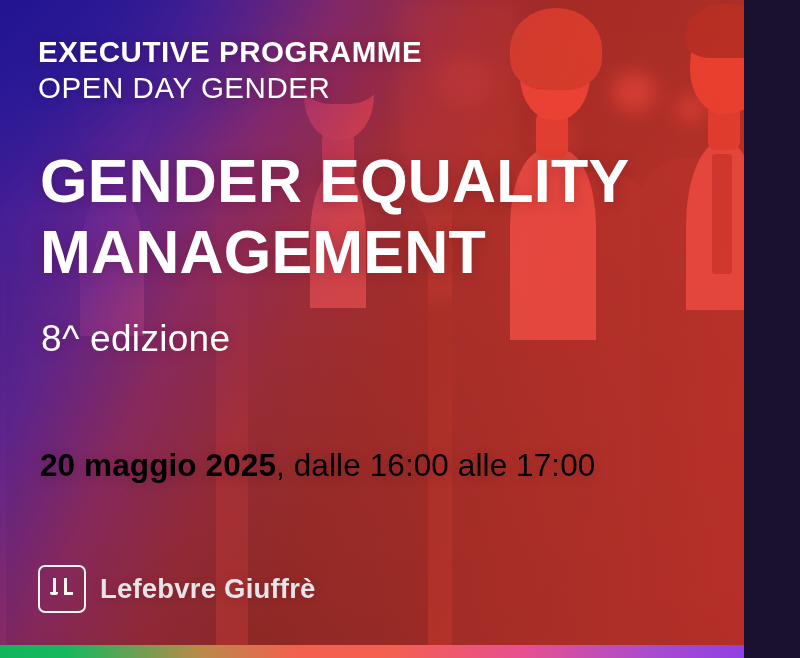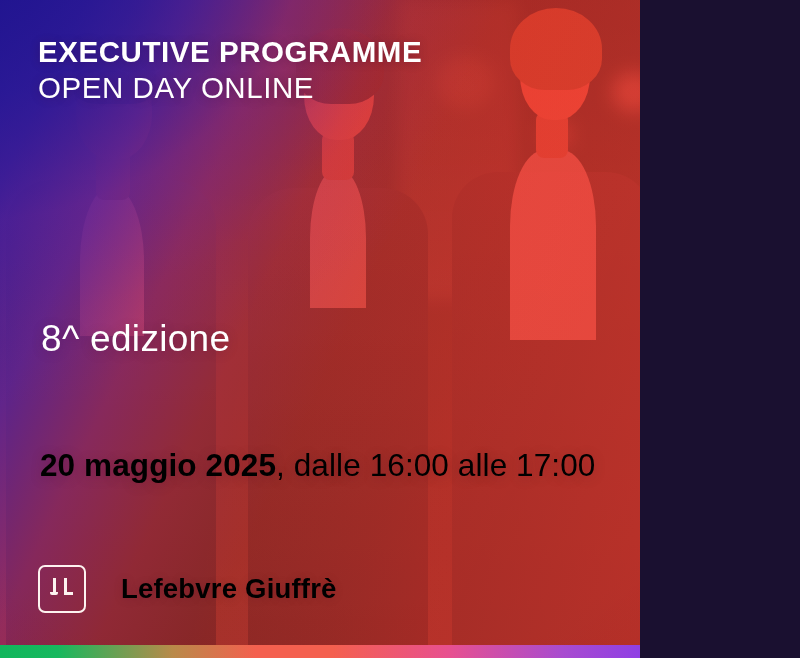--- a/index.html
+++ b/index.html
@@ -237,42 +237,41 @@
   }
   .logo-mark .stroke-b-foot {
     position: absolute;
     background: #fdf3f0;
     width: 9px;
     height: 3.4px;
     left: 24px;
     top: 24.6px;
   }
   .logo-text {
-    color: #000000;
+    color: #e5e5e5;
     font-size: 27.5px;
     font-weight: 700;
     letter-spacing: .2px;
     white-space: nowrap;
     text-shadow: 0 1px 8px rgba(80,0,40,.22);
-    margin-left: 21px;
   }
 
   
   .accent-bar {
     position: absolute;
     left: 0;
     right: 0;
     bottom: 0;
     height: 13px;
   }
 </style>
 </head>
 <body>
 
-<div class="banner" style="width: 640px; height: 658px;">
+<div class="banner" style="width: 744px; height: 658px;">
 
   <div class="photo-layer">
 
     <div class="bokeh" style="left:612px;top:72px;width:44px;height:40px;background:#f7d9c4;"></div>
     <div class="bokeh" style="left:676px;top:96px;width:30px;height:26px;background:#f2c7ae;"></div>
     <div class="bokeh" style="left:722px;top:58px;width:38px;height:34px;background:#f5d2bb;"></div>
     <div class="bokeh" style="left:648px;top:186px;width:52px;height:46px;background:#e9b79a;opacity:.42;"></div>
     <div class="bokeh" style="left:744px;top:210px;width:40px;height:36px;background:#eec0a4;opacity:.40;"></div>
     <div class="bokeh" style="left:436px;top:56px;width:58px;height:52px;background:#d8b49b;opacity:.34;"></div>
     <div class="bokeh" style="left:258px;top:40px;width:46px;height:42px;background:#b9a092;opacity:.30;"></div>
@@ -320,23 +319,27 @@
   <div class="grade-lift"></div>
   <div class="grade-warm"></div>
   <div class="grade-diag"></div>
   <div class="grade-corner"></div>
   <div class="vignette"></div>
 
   <div class="content">
 
     <div class="eyebrow">
       <span class="line1">EXECUTIVE PROGRAMME</span>
-      <span class="line2">OPEN DAY ONLINE</span>
-    </div>
-
+      <span class="line2">OPEN DAY GENDER</span>
+    </div>
+
+    <div class="headline">
+      <span class="hl">GENDER EQUALITY</span>
+      <span class="hl">MANAGEMENT</span>
+    </div>
 
     <div class="edition">8^ edizione</div>
 
     <div class="datetime">
       <span class="date-strong">20 maggio 2025</span><span>, dalle 16:00 alle 17:00</span>
     </div>
 
     <div class="logo">
       <div class="logo-mark">
         <span class="stroke-a"></span>

